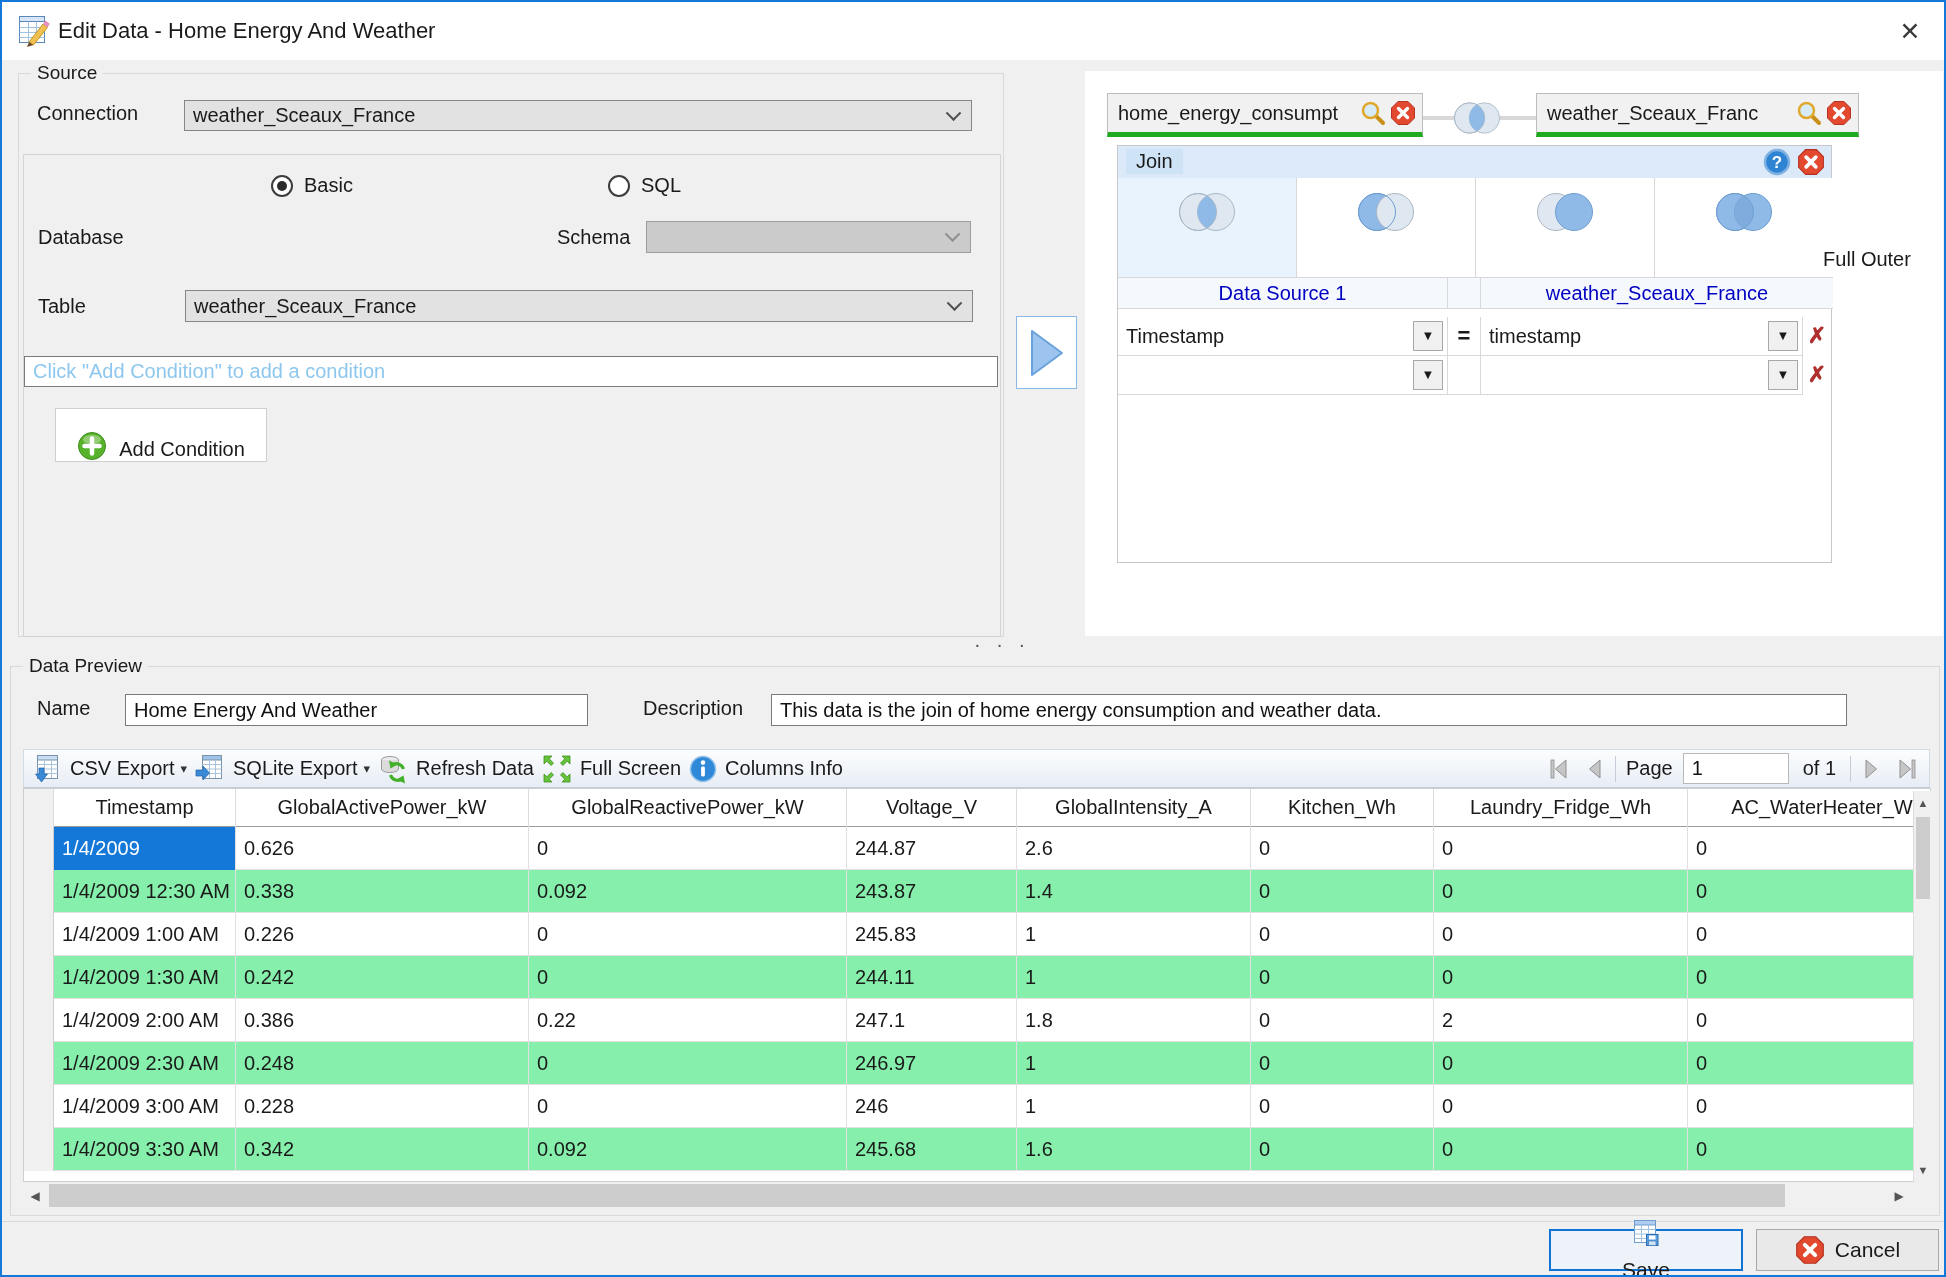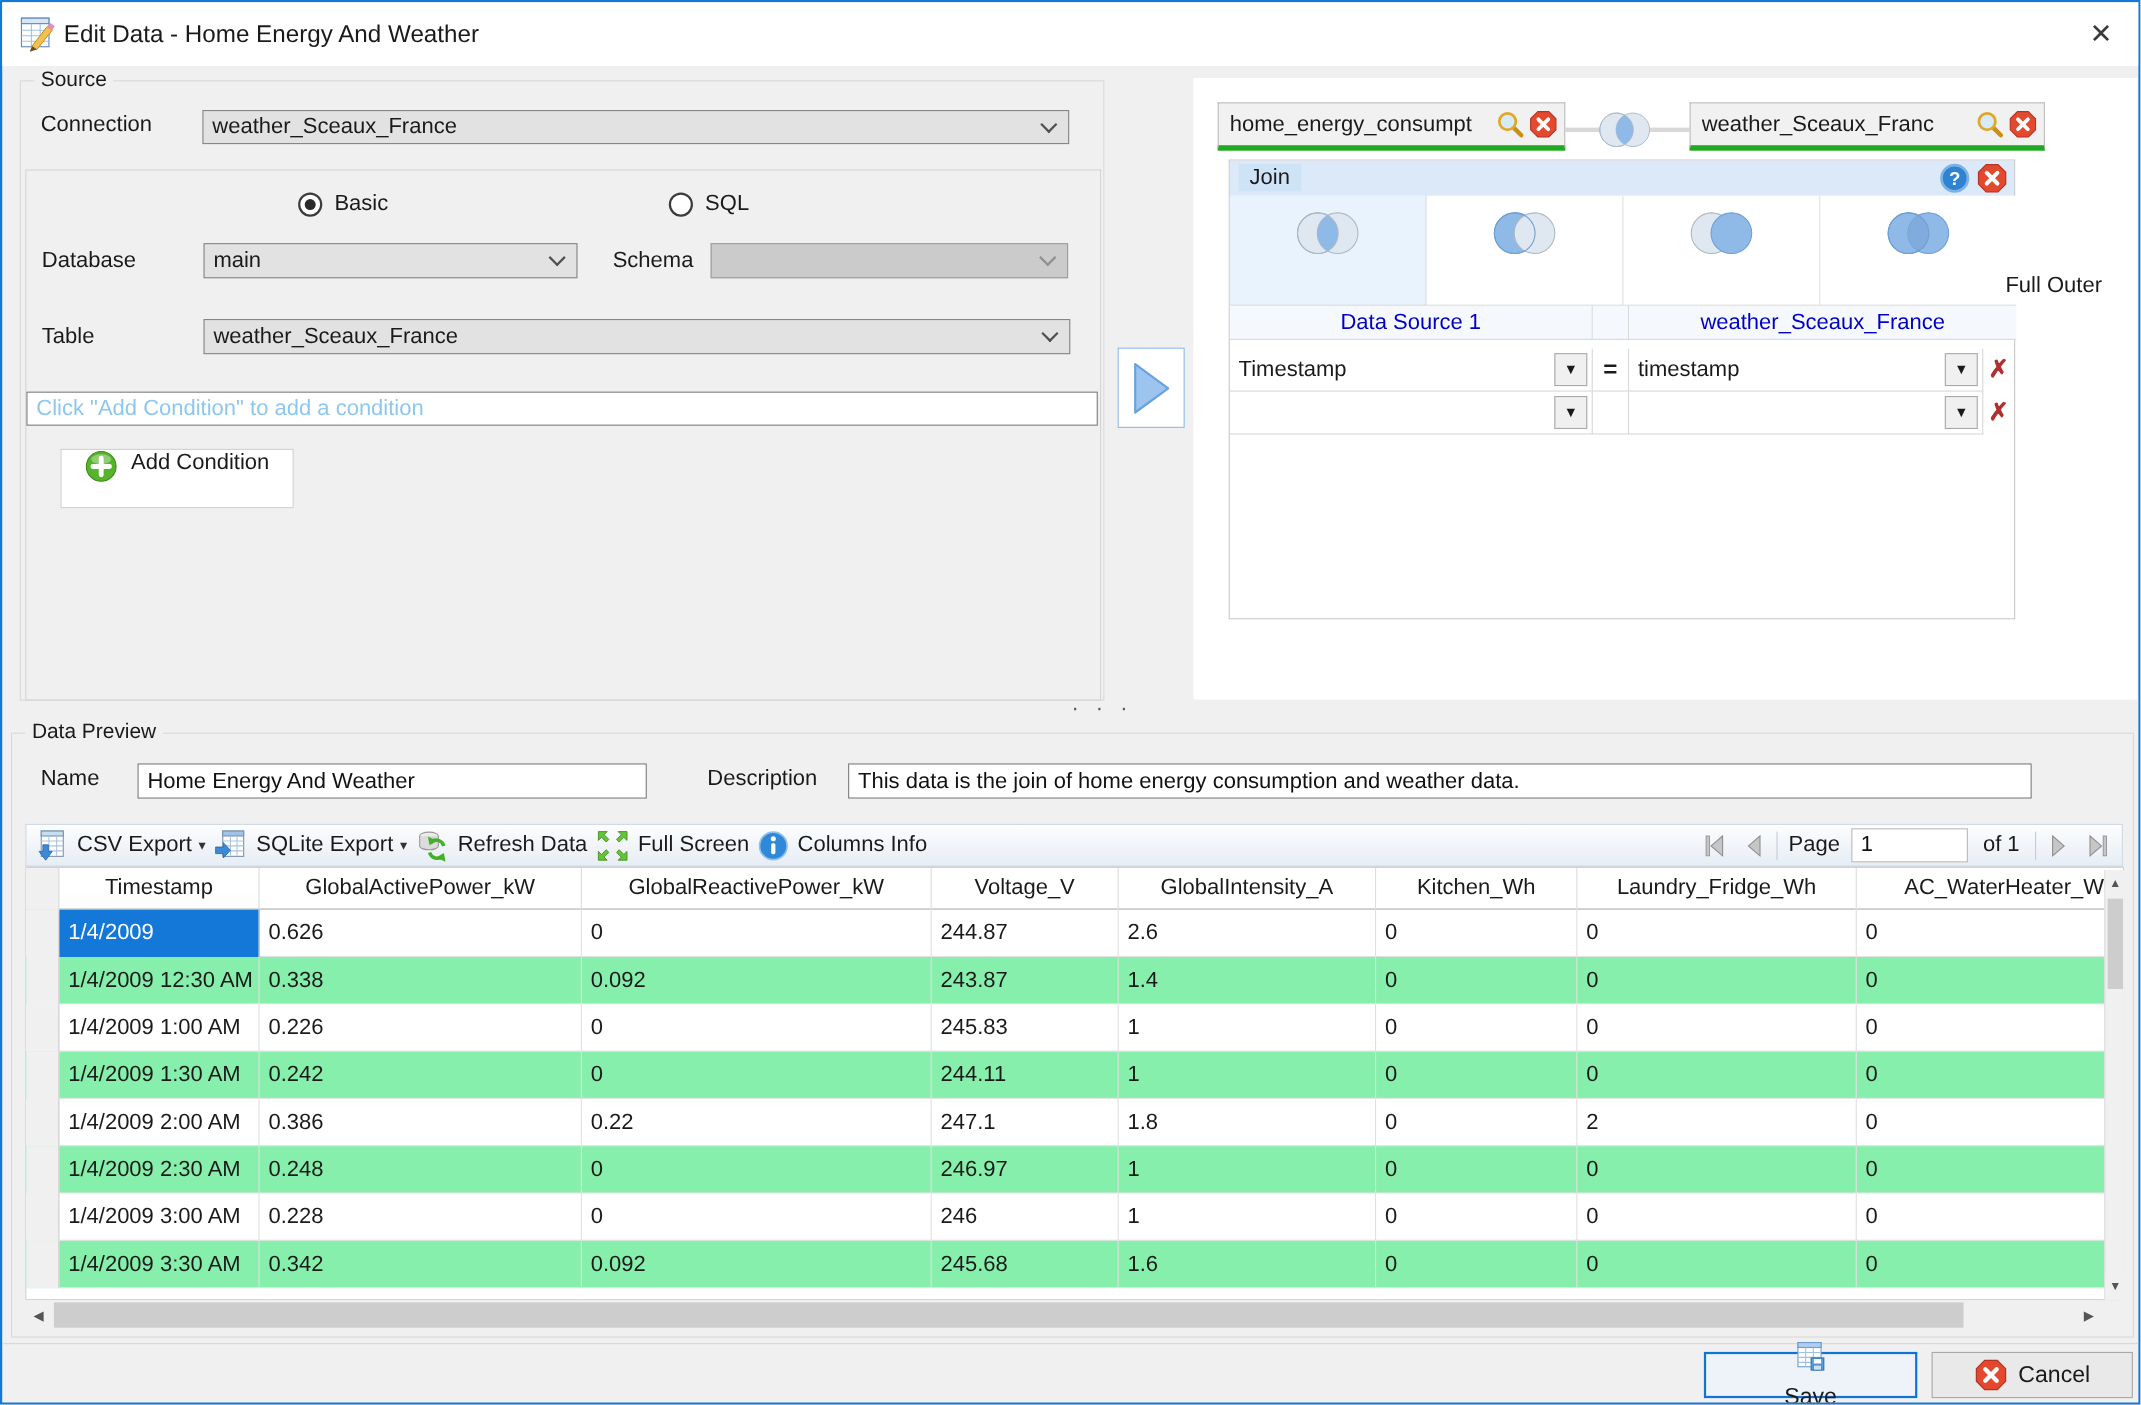--- a/index.html
+++ b/index.html
@@ -18,21 +18,21 @@
   .combo{position:absolute;background:#e2e2e2;border:1px solid #868686;display:flex;align-items:center;padding:0 34px 0 8px;font-size:20px;white-space:nowrap;overflow:hidden;}
   .combo.disabled{background:#cbcbcb;border-color:#9c9c9c;}
   .chev{position:absolute;right:12px;top:50%;width:11px;height:11px;border-right:2px solid #505050;border-bottom:2px solid #505050;transform:translateY(-75%) rotate(45deg);}
   .combo.disabled .chev{border-color:#8f8f8f;}
   .txt{position:absolute;background:#fff;border:1px solid #7a7a7a;font-size:20px;padding:0 8px;font-family:"Liberation Sans",sans-serif;color:#111;}
   .txt::placeholder{color:#8ec7ee;opacity:1;}
   
   .radio{position:absolute;width:22px;height:22px;border:2px solid #3c3c3c;border-radius:50%;background:#fff;}
   .radio.sel::after{content:"";position:absolute;left:4px;top:4px;width:10px;height:10px;border-radius:50%;background:#2b2b2b;}
   
-  .btn{position:absolute;background:#fff;border:1px solid #cfcfcf;display:flex;align-items:flex-start;justify-content:center;gap:12px;font-size:20px;cursor:pointer;}
+  .btn{position:absolute;background:#fff;border:1px solid #cfcfcf;display:flex;align-items:flex-end;justify-content:center;gap:12px;font-size:20px;cursor:pointer;}
   .footer-btn{position:absolute;display:flex;align-items:center;justify-content:center;gap:10px;font-size:21px;cursor:pointer;}
   
   .node{position:absolute;background:#f1f1f1;border:1px solid #bdbdbd;border-bottom:5px solid #1faa1f;height:44px;display:flex;align-items:center;padding:0 6px 0 10px;gap:4px;font-size:20px;}
   .node .nlabel{flex:1;white-space:nowrap;overflow:hidden;}
   .join-panel{position:absolute;left:1115px;top:143px;width:715px;height:418px;background:#fff;border:1px solid #c8c8c8;}
   .join-head{position:absolute;left:0;top:0;width:100%;height:32px;background:#dce9f8;}
   .join-chip{position:absolute;left:8px;top:3px;background:#cfe3f7;padding:1px 10px;font-size:20px;}
   .jt-cell{position:absolute;top:32px;width:179px;height:100px;border-right:1px solid #d8d8d8;border-bottom:1px solid #d8d8d8;background:#fff;text-align:center;cursor:pointer;}
   .jt-cell.sel{background:#e9f3fd;}
   .jt-cell .jt-label{position:absolute;bottom:6px;width:100%;font-size:20px;}
@@ -95,24 +95,20 @@
     </div>
 
     <div class="abs" style="left:4px;top:80px;width:978px;height:483px;border:1px solid #d4d4d4;">
 
       <span class="radio sel" style="left:247px;top:20px;"></span>
       <span class="lbl" style="left:280px;top:19px;">Basic</span>
       <span class="radio" style="left:584px;top:20px;"></span>
       <span class="lbl" style="left:617px;top:19px;">SQL</span>
 
       <span class="lbl" style="left:14px;top:71px;">Database</span>
-      <div class="combo" style="left:161px;top:66px;width:340px;height:32px;">
-        <span>main</span>
-        <span class="chev"></span>
-      </div>
       <span class="lbl" style="left:533px;top:71px;">Schema</span>
       <div class="combo disabled" style="left:622px;top:66px;width:325px;height:32px;">
         <span></span>
         <span class="chev"></span>
       </div>
 
       <span class="lbl" style="left:14px;top:140px;">Table</span>
       <div class="combo" style="left:161px;top:135px;width:788px;height:32px;">
         <span>weather_Sceaux_France</span>
         <span class="chev"></span>

